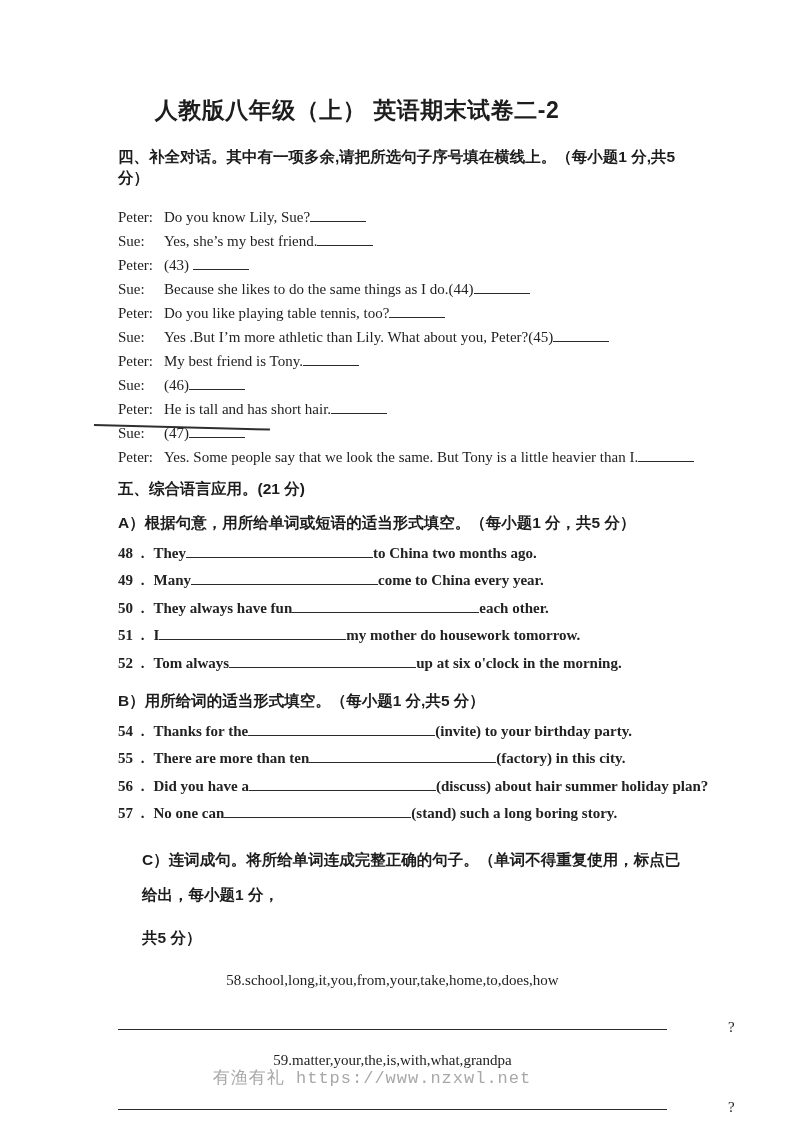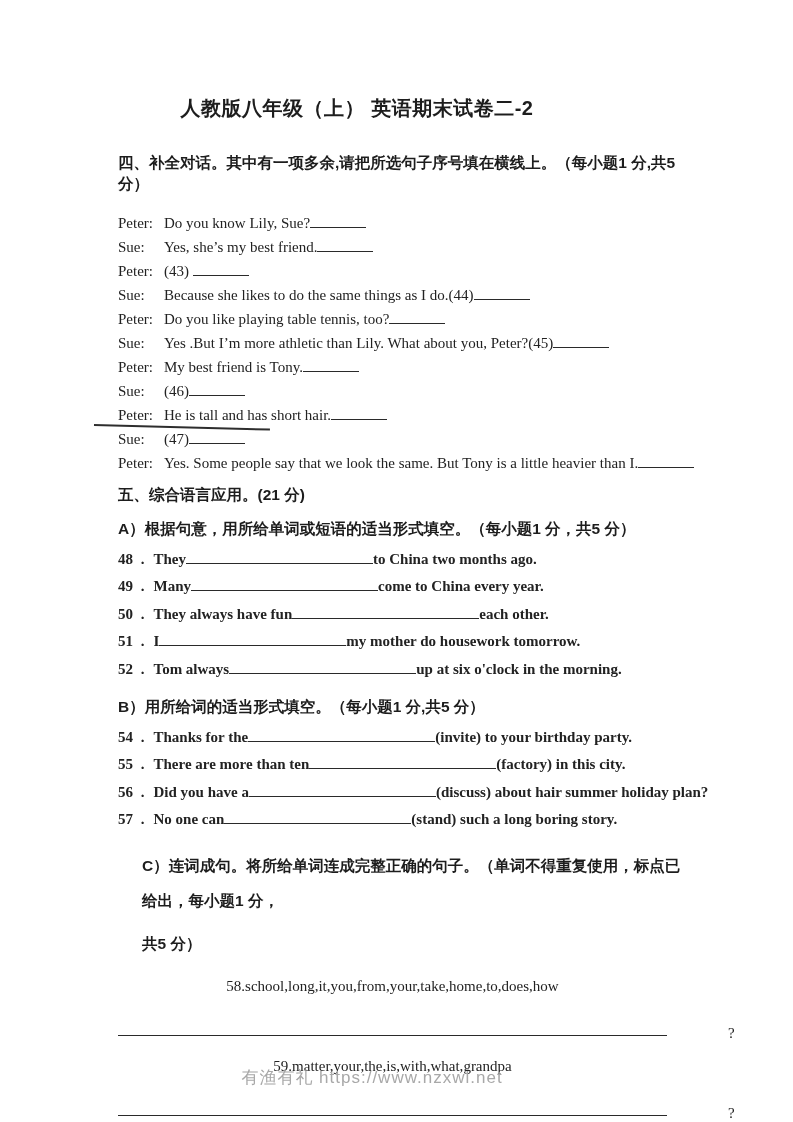--- a/index.html
+++ b/index.html
@@ -8,25 +8,25 @@
     background:#ffffff;
     position:relative;
     overflow:hidden;
     font-family:"Liberation Serif", serif;
     color:#222222;
   }
   .page-title{
     position:absolute;top:95px;left:0;width:714px;
     text-align:center;
     font-family:"Liberation Sans", sans-serif;
-    font-weight:bold;font-size:20px;letter-spacing:0.5px;
+    font-weight:bold;font-size:23px;letter-spacing:0.5px;
     color:#1d1d1d;
   }
   .content{
-    position:absolute;left:118px;top:152px;width:565px;
+    position:absolute;left:118px;top:146px;width:565px;
   }
   .sec-heading{
     font-family:"Liberation Sans", sans-serif;
     font-weight:bold;font-size:15.5px;line-height:21px;
     color:#1d1d1d;margin:0;
   }
   .heading-4{margin-bottom:17px;}
   .dlg-line{
     height:24px;line-height:24px;font-size:15px;white-space:nowrap;
   }
@@ -66,21 +66,21 @@
     position:absolute;left:610px;bottom:-6px;font-size:15px;
   }
   .c-item + .c-item{margin-top:20px;}
   .stray-line{
     position:absolute;left:94px;top:424px;width:176px;height:1.8px;
     background:#2e2e2e;transform:rotate(1.5deg);transform-origin:left center;
   }
   .footer{
     position:absolute;top:1066px;left:0;width:744px;
     text-align:center;
-    font-family:Liberation Sans, sans-serif;
+    font-family:Liberation Mono, monospace;
     font-size:17px;color:#a8a8a8;letter-spacing:1px;
   }
 </style>
 </head>
 <body>
 
 <div class="page-title">人教版八年级（上） 英语期末试卷二-2</div>
 
 <div class="content">
 

